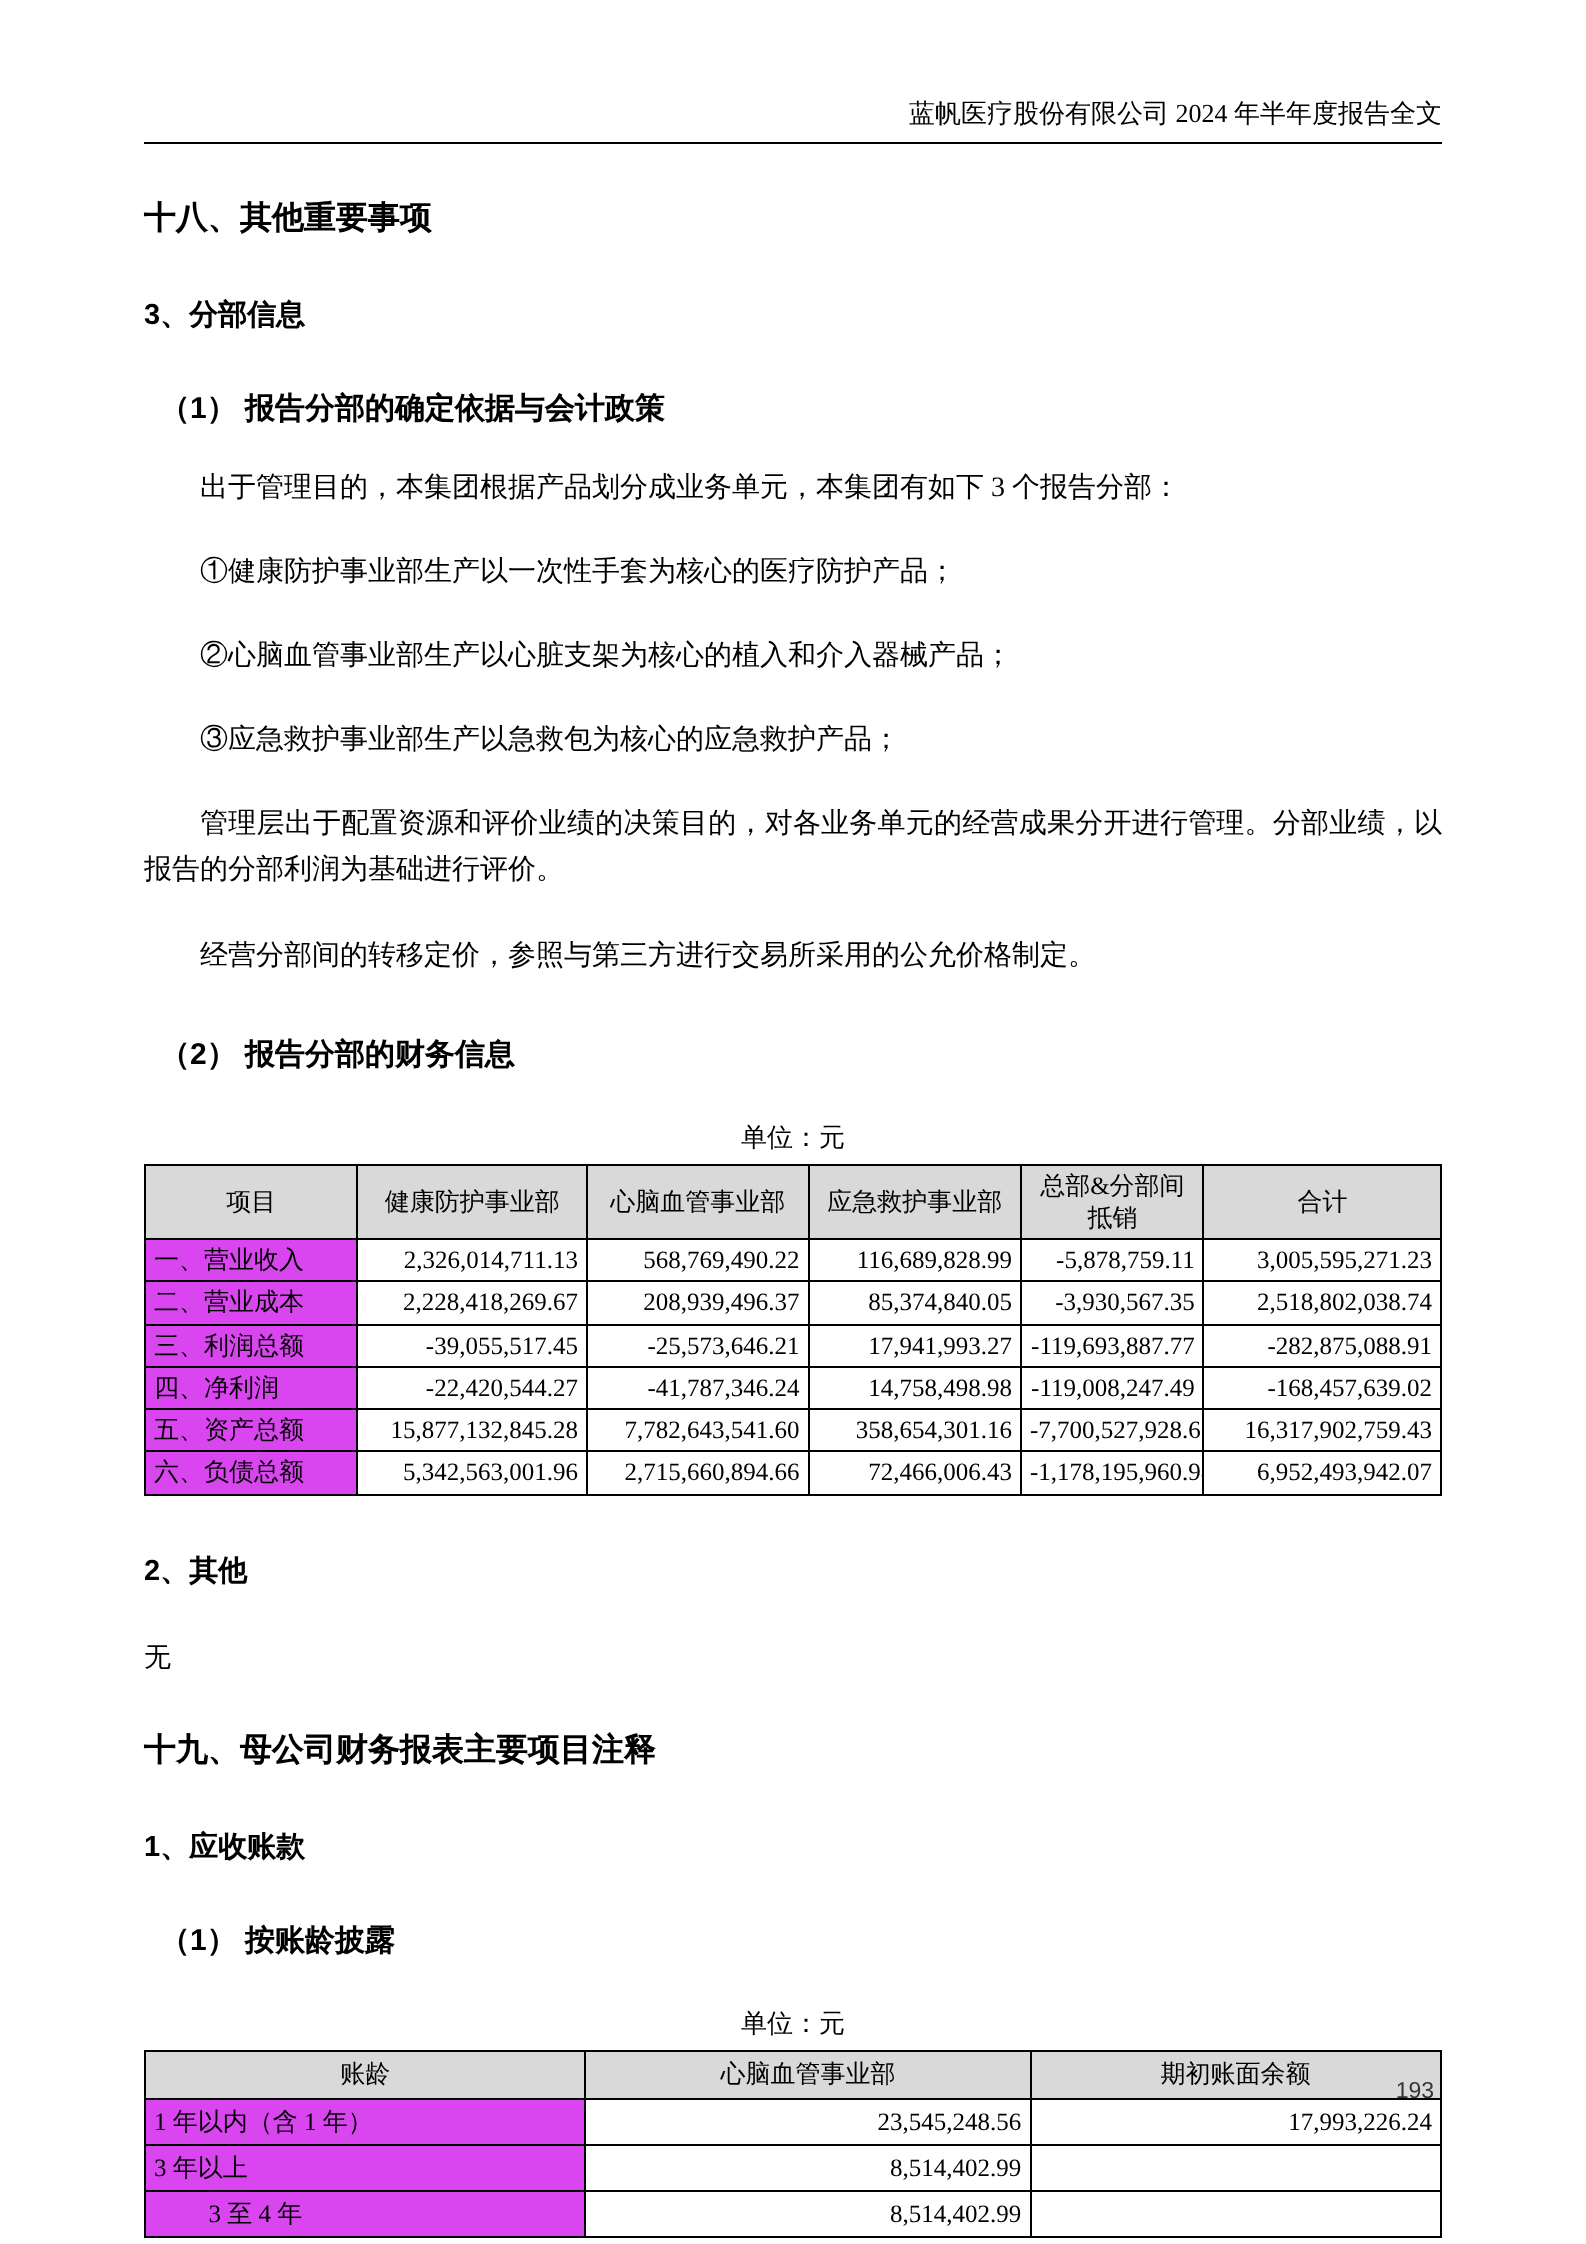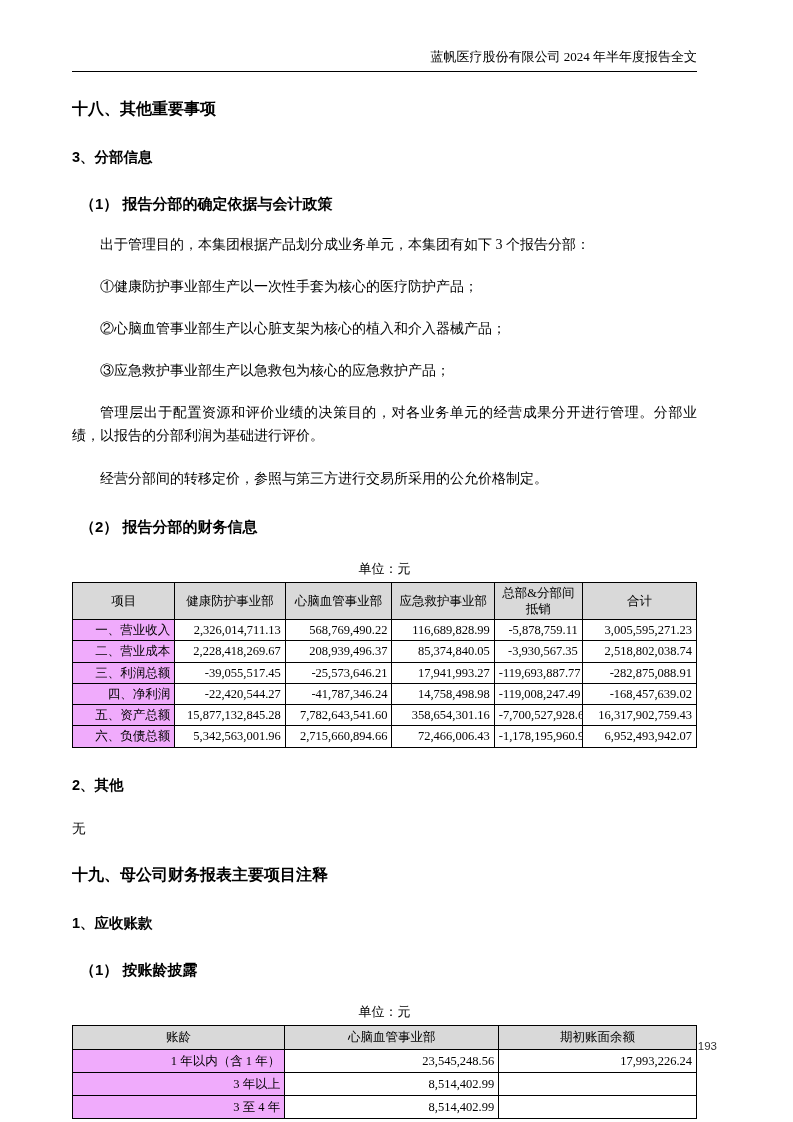--- a/index.html
+++ b/index.html
@@ -3,21 +3,21 @@
 <meta charset="utf-8">
 <style>
   * { margin:0; padding:0; box-sizing:border-box; }
   html,body { background:#ffffff; }
   body { font-family:"Liberation Serif", serif; color:#000; }
   .page {
     position:relative;
     width:793px; height:1122px;
     margin:0 auto;
     background:#fff;
-    padding:48px 96px 0 72px;
+    padding:48px 72px 0 72px;
     overflow:hidden;
   }
   .doc-header {
     text-align:right;
     font-size:13px;
     padding-bottom:5px;
     border-bottom:1px solid #000;
     font-family:"Liberation Serif", serif;
   }
   .h1 {
@@ -61,21 +61,21 @@
   }
   th, td {
     border:1px solid #000;
     font-weight:normal;
     padding:2px 4px;
     overflow:hidden;
     font-size:12.5px;
     line-height:1.3;
   }
   thead th { background:#d9d9d9; text-align:center; vertical-align:middle; }
-  td.label { background:#f0abfc; text-align:right; }
+  td.label { background:#d946ef; text-align:left; }
   td.num   { background:#fff; text-align:right; font-family:"Liberation Serif", serif; }
   td.indent { padding-left:2.5em; }
   .seg-table td { height:18px; }
   .seg-table thead th { height:36px; }
   .aging-table td { height:23px; }
   .aging-table thead th { height:24px; }
   .page-number {
     position:absolute;
     top:1040px; right:76px;
     font-size:11.5px;

